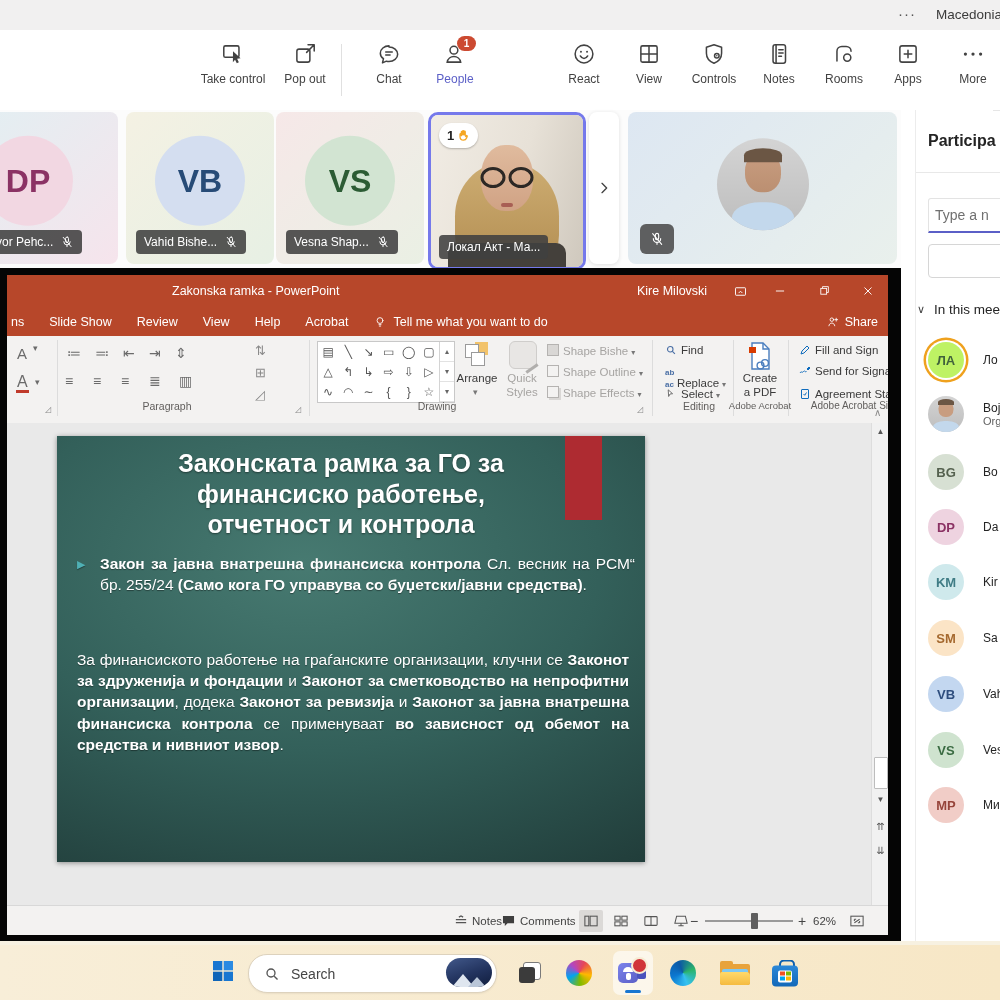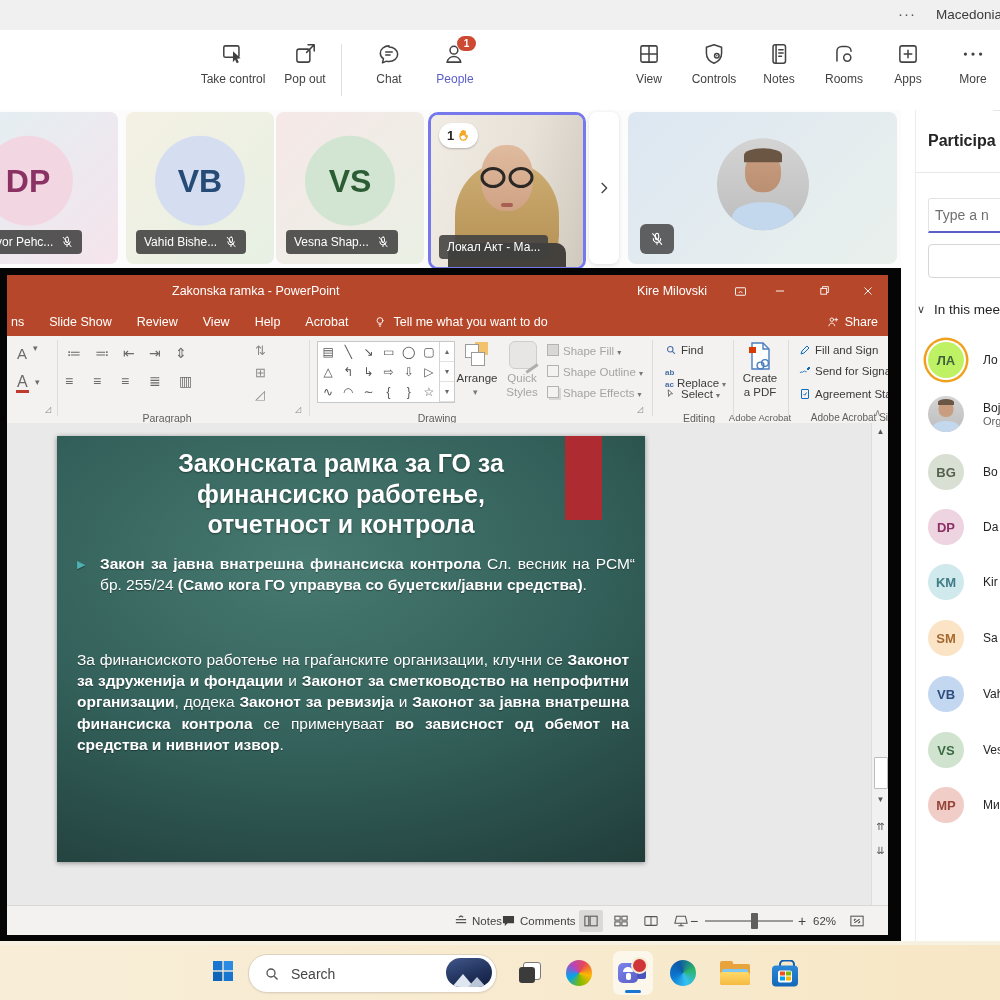--- a/index.html
+++ b/index.html
@@ -50,21 +50,21 @@
   #ptitle .t{position:absolute;left:165px;top:9px;font-size:12.5px;color:#fff;white-space:nowrap;}
   #ptitle .u{position:absolute;left:630px;top:9px;font-size:12.5px;color:#fff;white-space:nowrap;}
   .wbtn{position:absolute;top:3px;width:34px;height:26px;display:flex;align-items:center;justify-content:center;}
   #pmenu{position:absolute;left:0;top:32px;width:881px;height:29px;background:var(--ppt-titlebar);display:flex;align-items:center;
          padding-left:4px;gap:25px;font-size:12.5px;color:#fff;}
   #pmenu .mi{white-space:nowrap;}
   #pmenu .tellme{display:flex;align-items:center;gap:6px;}
   #pmenu .share{position:absolute;right:14px;display:flex;align-items:center;gap:5px;}
   #ribbon{position:absolute;left:0;top:61px;width:881px;height:87px;background:#f3f2f1;border-bottom:1px solid #d8d8d8;font-size:11.5px;color:#444;}
   .rdiv{position:absolute;top:4px;width:1px;height:76px;background:#dcdcdc;}
-  .glabel{position:absolute;top:76px;font-size:10.5px;color:#605e5c;white-space:nowrap;transform:translateX(-50%);}
+  .glabel{position:absolute;top:64px;font-size:10.5px;color:#605e5c;white-space:nowrap;transform:translateX(-50%);}
   .mg{position:absolute;color:#6b6b6b;font-size:14px;line-height:1;}
   .mg2{position:absolute;color:#8a8a8a;font-size:13px;line-height:1;}
   .launcher{position:absolute;top:69px;font-size:8px;color:#8a8a8a;}
   #gallery{position:absolute;left:310px;top:5px;width:136px;height:60px;background:#fff;border:1px solid #c8c8c8;display:flex;}
   #gcells{display:grid;grid-template-columns:repeat(6,1fr);grid-template-rows:repeat(3,1fr);width:121px;font-size:12px;color:#555;}
   #gcells span{display:flex;align-items:center;justify-content:center;}
   #gscroll{width:14px;border-left:1px solid #d4d4d4;display:flex;flex-direction:column;font-size:8px;color:#666;}
   #gscroll div{flex:1;display:flex;align-items:center;justify-content:center;border-bottom:1px solid #e2e2e2;}
   .rtxt{position:absolute;white-space:nowrap;color:#3b3b3b;}
   .rgray{color:#a6a4a2;}
@@ -160,20 +160,31 @@
             <circle cx="11" cy="8.5" r="3.6"></circle>
             <path d="M4.8 19.5a6.3 6.3 0 0 1 12.4 0z"></path>
           </svg>
         <div class="tbadge">1</div>
       </div>
         <div class="tlabel">People</div>
       <div class="tuline"></div>
     </div>
 
 
+    <div class="tbtn" style="left:552px">
+      <div class="tico">
+        <svg width="26" height="26" viewBox="0 0 24 24" fill="none" stroke="#424242" stroke-width="1.4" stroke-linecap="round">
+            <circle cx="12" cy="12" r="8.2"></circle>
+            <circle cx="9.2" cy="10" r="0.9" fill="#424242" stroke="none"></circle>
+            <circle cx="14.8" cy="10" r="0.9" fill="#424242" stroke="none"></circle>
+            <path d="M8.6 13.8c.8 1.5 2 2.3 3.4 2.3s2.6-.8 3.4-2.3"></path>
+          </svg>
+      </div>
+        <div class="tlabel">React</div>
+    </div>
 
     <div class="tbtn" style="left:617px">
       <div class="tico">
         <svg width="26" height="26" viewBox="0 0 24 24" fill="none" stroke="#424242" stroke-width="1.4">
             <rect x="4.5" y="4.5" width="15" height="15" rx="1.5"></rect>
             <path d="M12 4.5v15M4.5 12h15"></path>
           </svg>
       </div>
         <div class="tlabel">View</div>
     </div>
@@ -493,21 +504,21 @@
           <div style="position:absolute;left:2px;top:2px;width:12px;height:12px;background:#fff;border:1px solid #9a9a9a"></div>
           <div style="position:absolute;left:8px;top:10px;width:12px;height:12px;background:#fff;border:1px solid #9a9a9a"></div>
         </div>
         <div class="rtxt" style="left:470px;top:36px;transform:translateX(-50%)">Arrange</div>
         <span class="mg" style="left:466px;top:52px;font-size:9px;color:#777">▾</span>
         <div style="position:absolute;left:502px;top:5px;width:26px;height:26px;background:#e8e6e4;border:1px solid #cfcdcb;border-radius:6px">
           <div style="position:absolute;right:-3px;bottom:-2px;width:14px;height:3px;background:#b0aeac;transform:rotate(-35deg)"></div>
         </div>
         <div class="rtxt rgray" style="left:515px;top:36px;transform:translateX(-50%)">Quick</div>
         <div class="rtxt rgray" style="left:515px;top:50px;transform:translateX(-50%)">Styles</div>
-        <div class="rtxt rgray" style="left:540px;top:8px"><span class="sqicon" style="background:#d9d7d5"></span><span>Shape Fill</span><span class="dd">▾</span></div>
+        <div class="rtxt rgray" style="left:540px;top:8px"><span class="sqicon" style="background:#d9d7d5"></span><span>Shape Bishe</span><span class="dd">▾</span></div>
         <div class="rtxt rgray" style="left:540px;top:29px"><span class="sqicon"></span><span>Shape Outline</span><span class="dd">▾</span></div>
         <div class="rtxt rgray" style="left:540px;top:50px"><span class="sqicon" style="box-shadow:2px 2px 0 #d9d7d5"></span><span>Shape Effects</span><span class="dd">▾</span></div>
         <div class="glabel" style="left:430px">Drawing</div>
         <span class="launcher" style="left:630px">◿</span>
         <div class="rdiv" style="left:645px"></div>
 
         <div class="rtxt" style="left:658px;top:8px">
           <svg width="12" height="12" viewBox="0 0 24 24" fill="none" stroke="#4a6fa5" stroke-width="2.2" style="vertical-align:-2px;margin-right:4px">
               <circle cx="10.5" cy="10.5" r="5.5"></circle>
               <path d="M14.8 14.8l5 5"></path>

